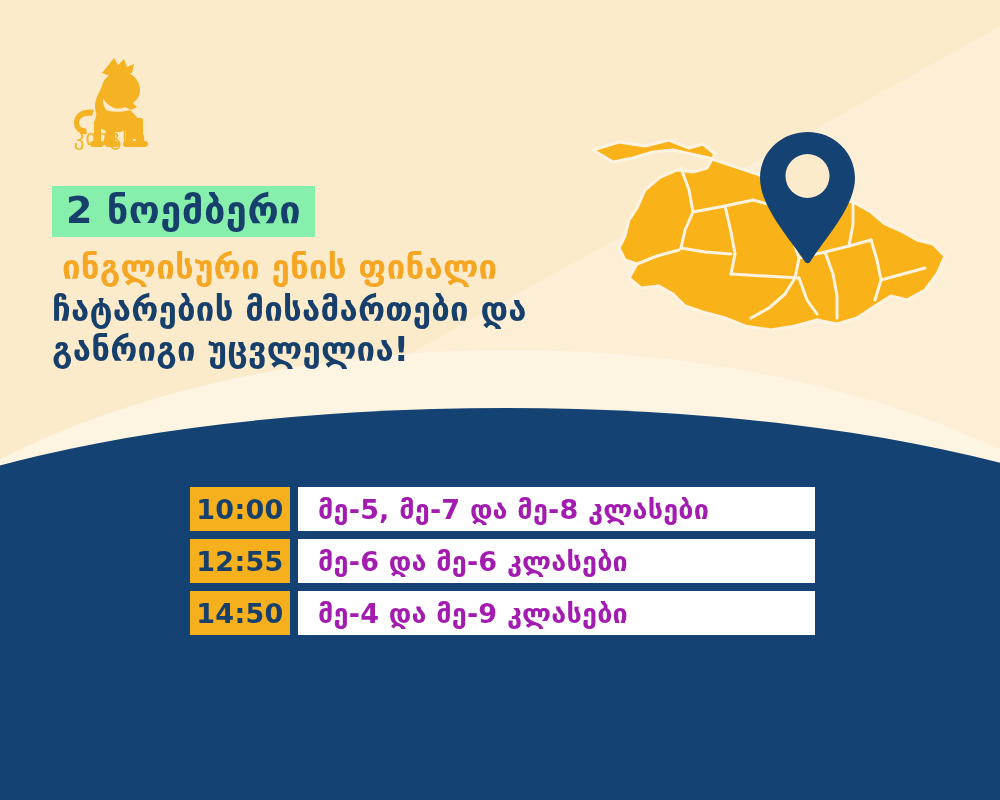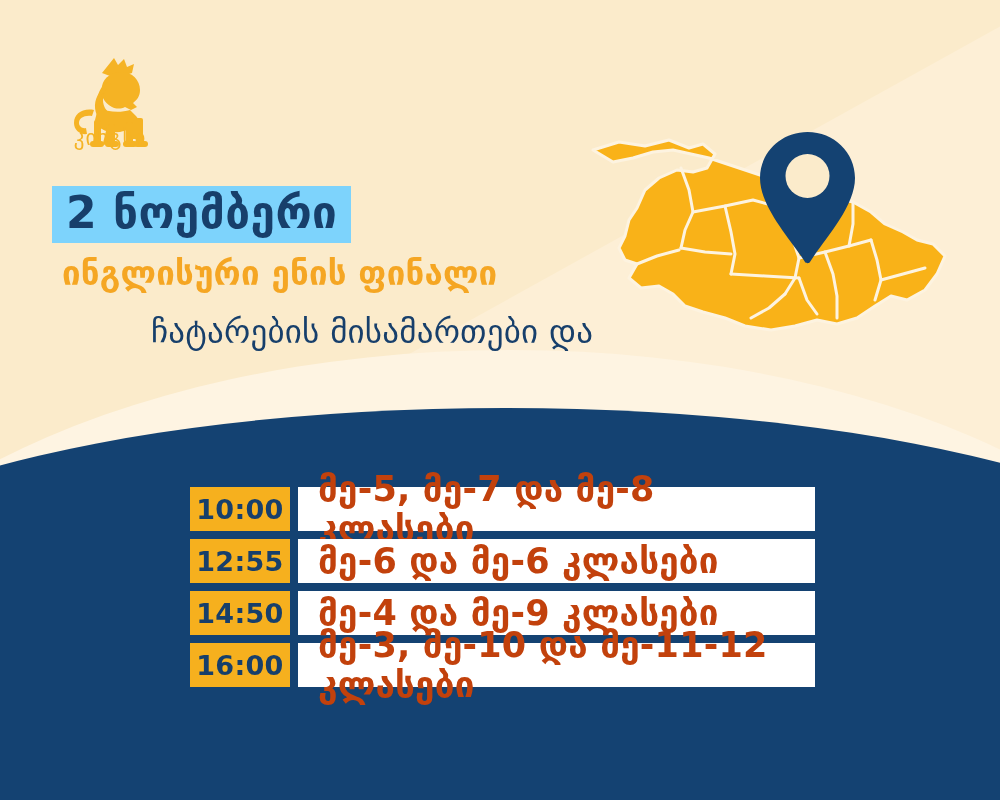--- a/index.html
+++ b/index.html
@@ -65,45 +65,44 @@
 
   
   .headline {
     position: absolute;
     left: 52px;
     top: 186px;
     width: 640px;
   }
   .date-badge {
     display: inline-block;
-    background: #7dd3fc;
+    background: #86efac;
     color: #173F6B;
-    font-size: 44px;
+    font-size: 38px;
     font-weight: 700;
     letter-spacing: 0.5px;
     padding: 5px 14px 8px 14px;
     line-height: 1.0;
   }
   .subtitle {
     margin-top: 12px;
     color: #F5A623;
     font-size: 33px;
     font-weight: 700;
     line-height: 1.18;
     letter-spacing: 0.2px;
     margin-left: 10px;
   }
   .headline-main {
-    margin-top: 18px;
+    margin-top: 2px;
     color: #173F6B;
     font-size: 33px;
-    font-weight: 400;
+    font-weight: 700;
     line-height: 1.22;
     letter-spacing: 0.2px;
-    text-align: center;
   }
   .headline-main div { white-space: nowrap; }
 
   
   .map-wrap {
     position: absolute;
     left: 585px;
     top: 128px;
     width: 370px;
     height: 230px;
@@ -142,22 +141,22 @@
     font-weight: 700;
     display: flex;
     align-items: center;
     justify-content: center;
     letter-spacing: 0.3px;
   }
   .sdesc {
     flex: 1 1 auto;
     margin-left: 8px;
     background: #FFFFFF;
-    color: #c2410c;
-    font-size: 35px;
+    color: #a21caf;
+    font-size: 27px;
     font-weight: 700;
     display: flex;
     align-items: center;
     padding-left: 20px;
     letter-spacing: 0.2px;
   }
 </style>
 </head>
 <body>
 
@@ -200,20 +199,21 @@
       </g>
     </svg>
   </div>
   <div style="position:absolute;left:46px;top:126px;width:128px;text-align:center;color:#F5B324;font-size:21px;font-weight:400;letter-spacing:1px;">კინგსი</div>
 
   <div class="headline">
     <div class="date-badge">2 ნოემბერი</div>
     <div class="subtitle">ინგლისური ენის ფინალი</div>
     <div class="headline-main">
       <div>ჩატარების მისამართები და</div>
+      <div>განრიგი უცვლელია!</div>
     </div>
   </div>
 
   <div class="map-wrap">
     <svg viewBox="0 0 370 230" width="370" height="230" aria-hidden="true">
       <g fill="#F9B218" stroke="#FDF3E0" stroke-width="3" stroke-linejoin="round">
         <path d="M8 22 L34 14 L60 18 L84 12 L104 20 L118 16 L130 26 L122 40 L108 44
                  L92 42 L74 50 L60 62 L52 80 L44 92 L40 108 L34 120 L40 132 L52 136
                  L44 150 L56 160 L74 158 L88 166 L100 178 L118 184 L140 190 L160 198
                  L186 202 L210 198 L232 192 L252 196 L272 190 L290 178 L306 168 L322 172
@@ -255,19 +255,15 @@
       <div class="sdesc">მე-5, მე-7 და მე-8 კლასები</div>
     </div>
     <div class="srow">
       <div class="stime">12:55</div>
       <div class="sdesc">მე-6 და მე-6 კლასები</div>
     </div>
     <div class="srow">
       <div class="stime">14:50</div>
       <div class="sdesc">მე-4 და მე-9 კლასები</div>
     </div>
-    <div class="srow">
-      <div class="stime">16:00</div>
-      <div class="sdesc">მე-3, მე-10 და მე-11-12 კლასები</div>
-    </div>
   </div>
 
 </div>
 
 </body></html>

